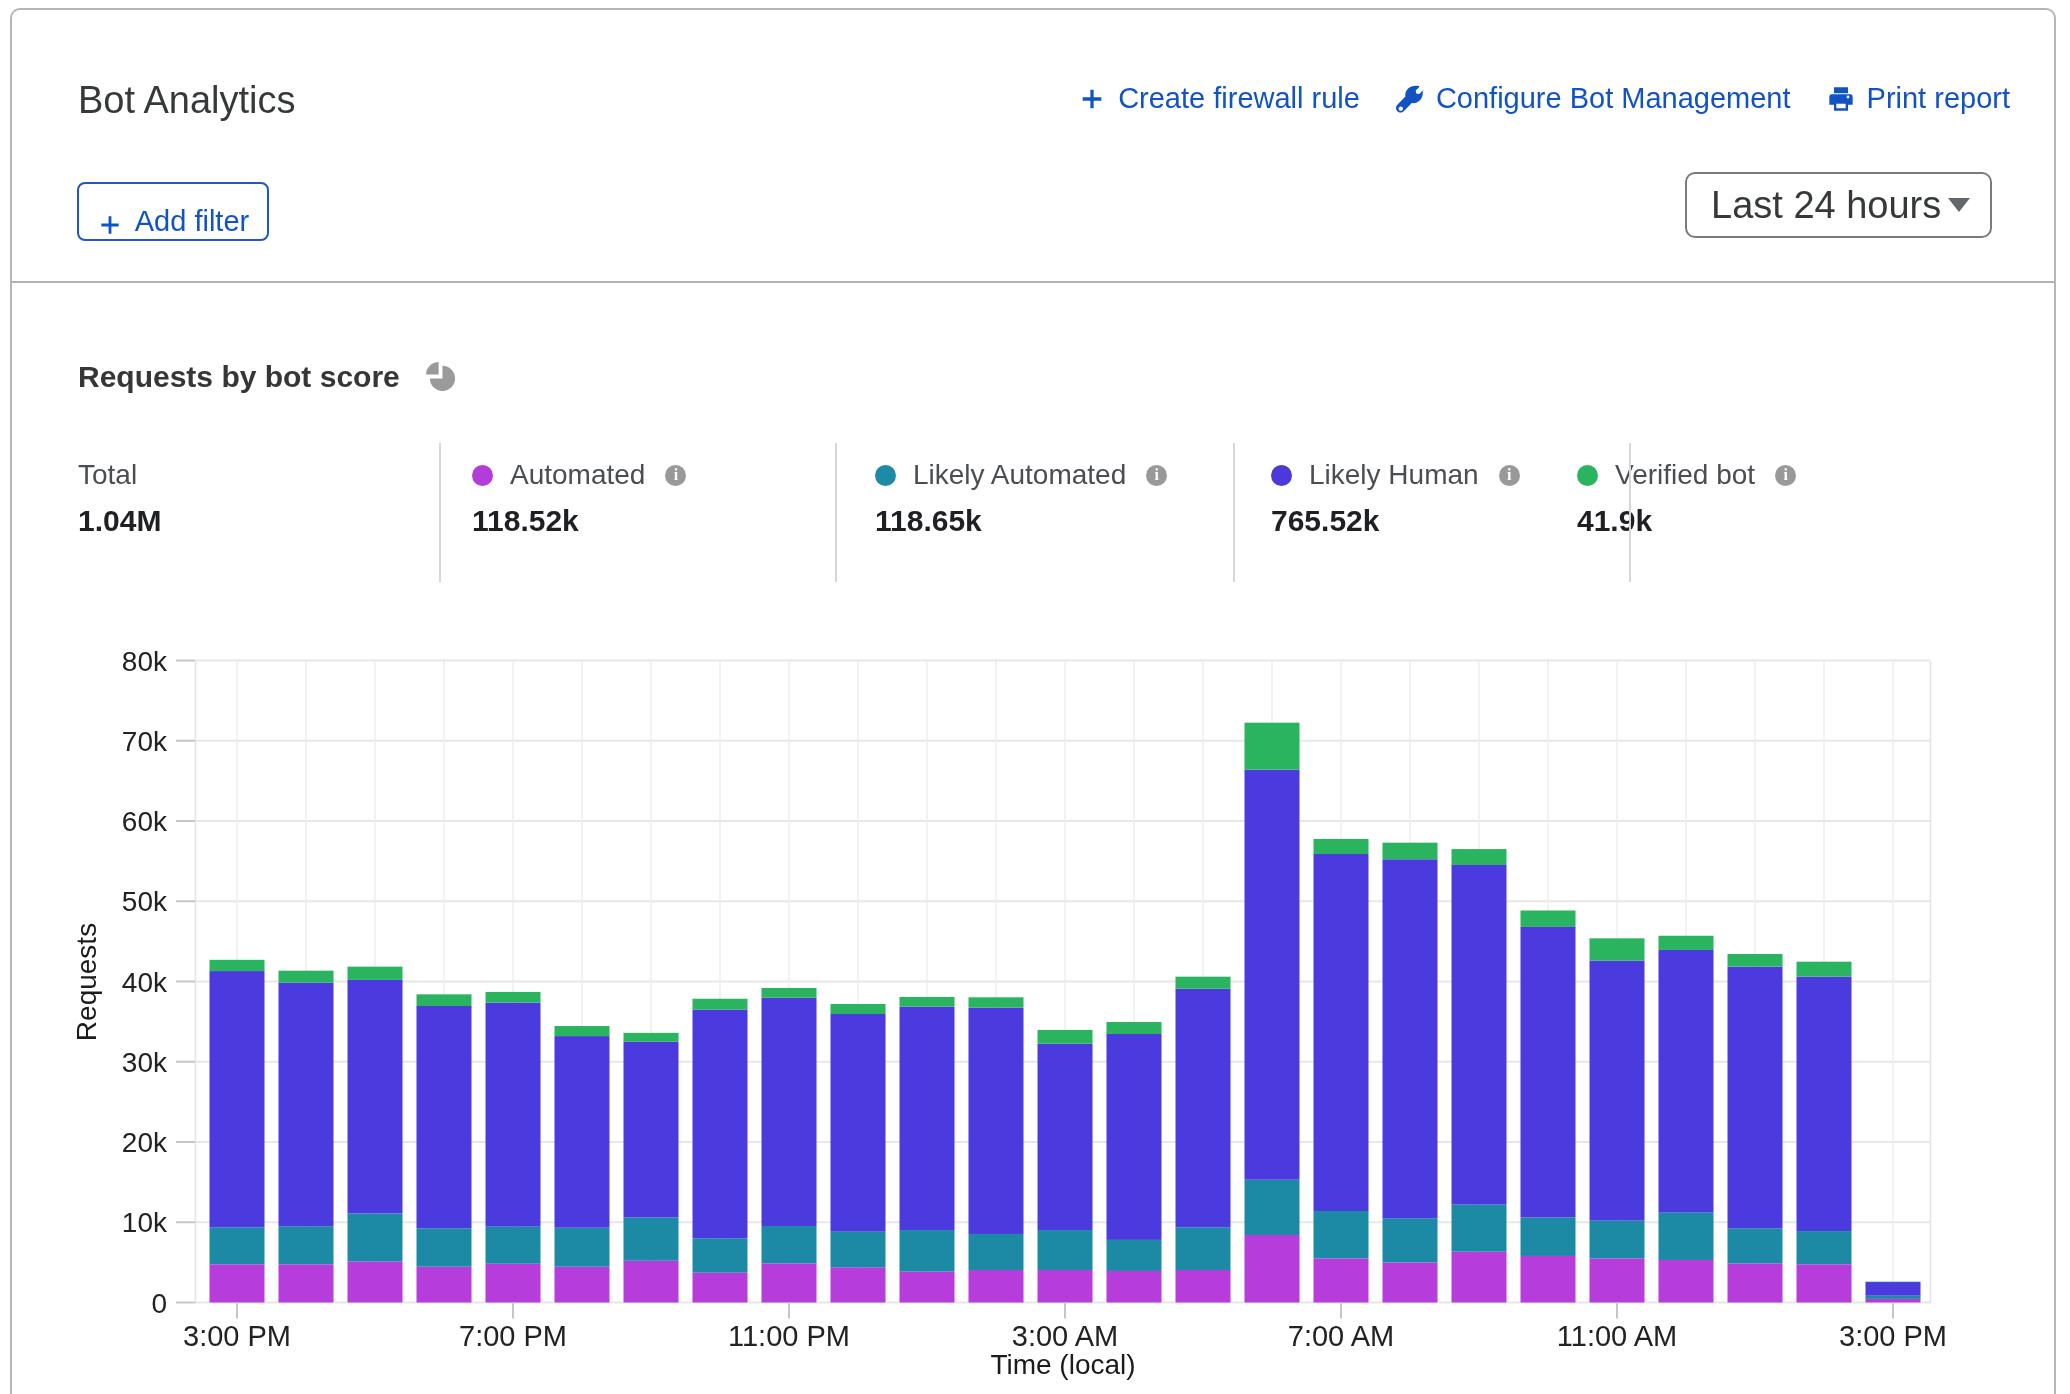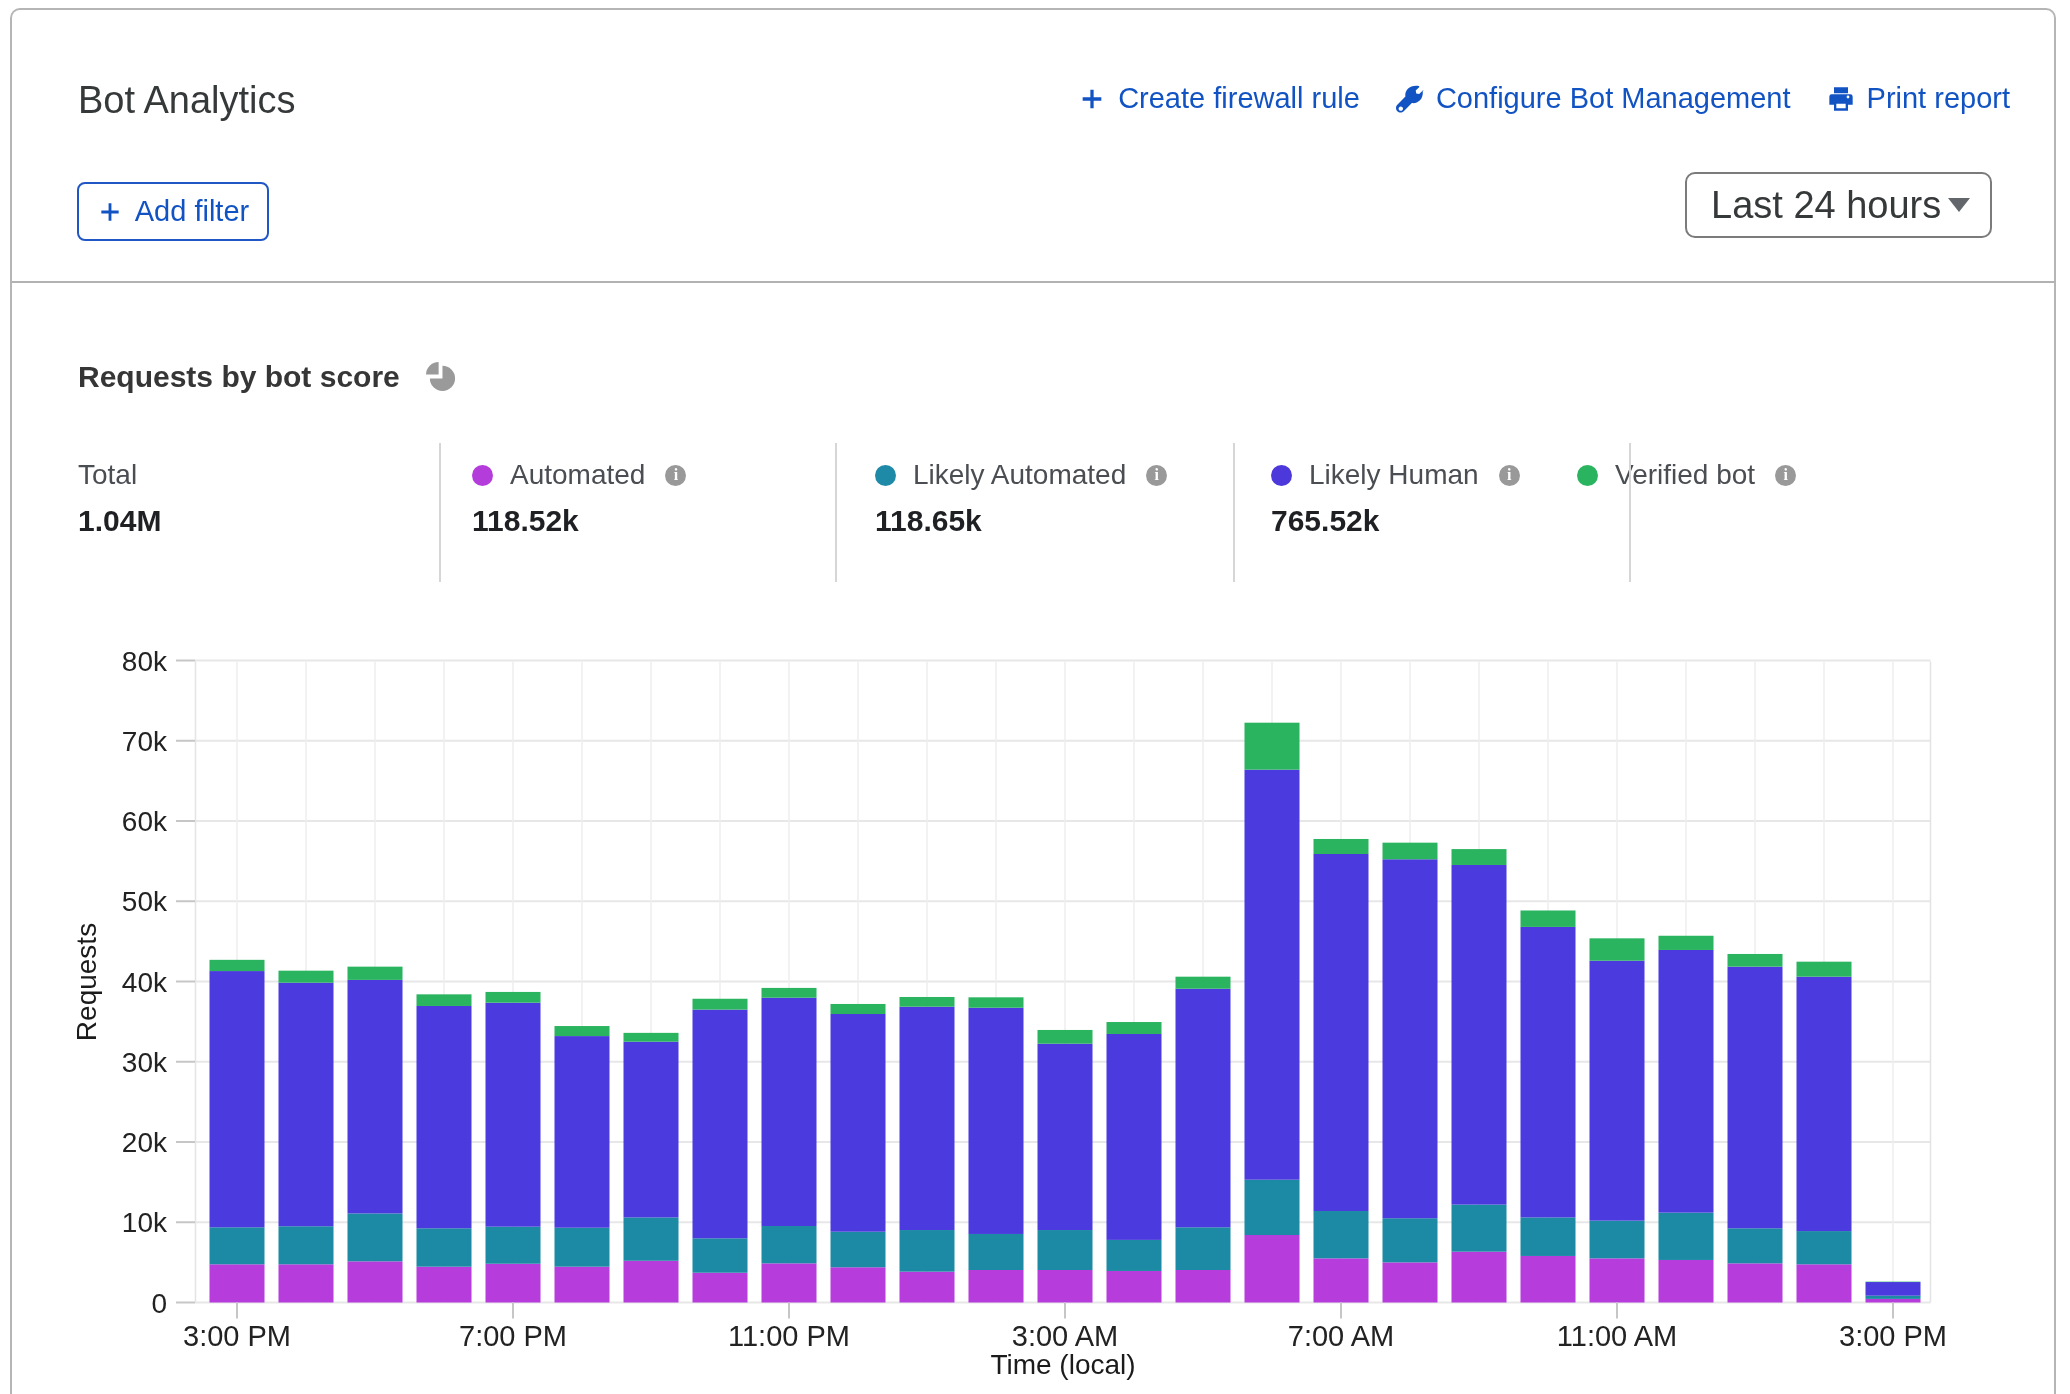--- a/index.html
+++ b/index.html
@@ -7,21 +7,21 @@
     font-family:"Liberation Sans", sans-serif; overflow:hidden; }
   .abs { position:absolute; }
   #card { left:10px; top:8px; width:2046px; height:1400px; border:2px solid #b5b5b5;
     border-bottom:none; border-radius:10px 10px 0 0; background:#fff; }
   #divider { left:12px; top:281px; width:2042px; height:2px; background:#b2b2b2; }
   #page-title { left:78px; top:81px; font-size:38px; font-weight:400; color:#36393a; line-height:38px; }
   #header-links { top:82px; right:60px; display:flex; gap:36px; align-items:center; }
   .hlink { display:flex; align-items:center; gap:12px; color:#1253c4; font-size:29px; cursor:pointer; }
   .hlink svg { display:block; }
   #add-filter-button { left:77px; top:182px; width:192px; height:59px; border:2px solid #2157c4;
-    border-radius:8px; color:#1253c4; font-size:29px; display:flex; align-items:center;
+    border-radius:8px; color:#1253c4; font-size:29px; display:flex; align-items:flex-end;
     justify-content:center; gap:12px; background:#fff; cursor:pointer; }
   #time-range-select { left:1685px; top:172px; width:307px; height:66px; border:2px solid #7b7b7b;
     border-radius:10px; display:flex; align-items:center; padding:0 20px 0 24px;
     font-size:38px; color:#36393a; background:#fff; cursor:pointer; }
   #caret { margin-left:auto; width:0; height:0; border-left:11px solid transparent;
     border-right:11px solid transparent; border-top:14px solid #63666a; }
   #section-heading { left:78px; top:360px; font-size:30px; font-weight:700; color:#363636;
     display:flex; align-items:center; gap:26px; }
   .stat-col { top:456px; }
   .stat-label-row { display:flex; align-items:center; gap:17px; height:38px; }
@@ -120,20 +120,21 @@
         <span class="info-icon">i</span>
       </div>
       <div class="stat-value">765.52k</div>
     </div>
     <div class="abs stat-col" style="left: 1577px;">
       <div class="stat-label-row">
         <span class="legend-dot" style="background:#2bb45f"></span>
         <span class="stat-label">Verified bot</span>
         <span class="info-icon">i</span>
       </div>
+      <div class="stat-value">41.9k</div>
     </div>
     <div class="abs stat-sep" style="left: 439px;"></div>
     <div class="abs stat-sep" style="left: 835px;"></div>
     <div class="abs stat-sep" style="left: 1233px;"></div>
     <div class="abs stat-sep" style="left: 1629px;"></div>
   </div>
 
 <svg class="abs" id="chart-svg" width="2070" height="1394">
     <g>
       <line x1="195" x2="1930.5" y1="1302.5" y2="1302.5" stroke="#e7e7e7" stroke-width="2"></line>

